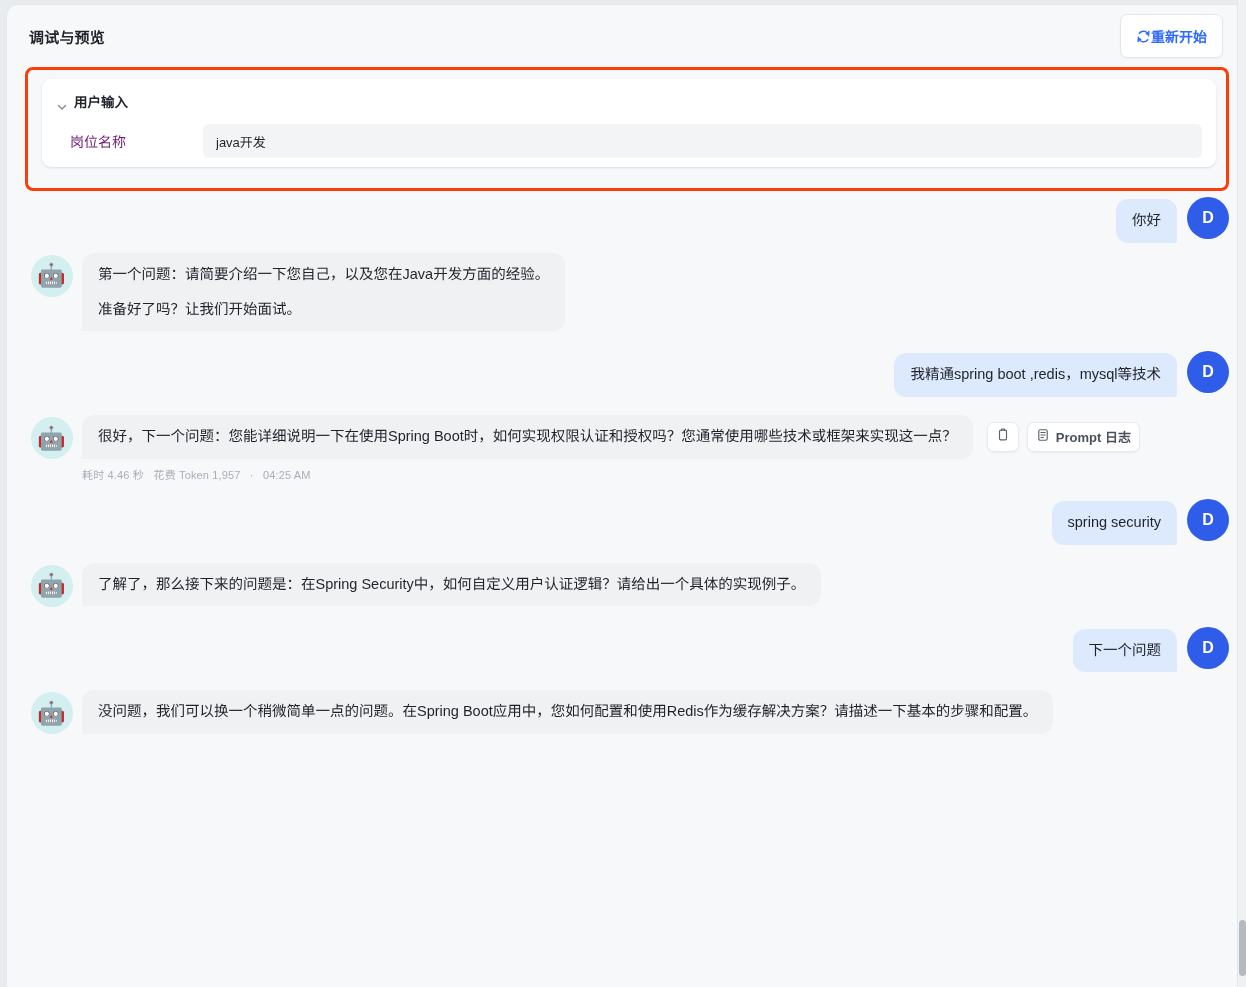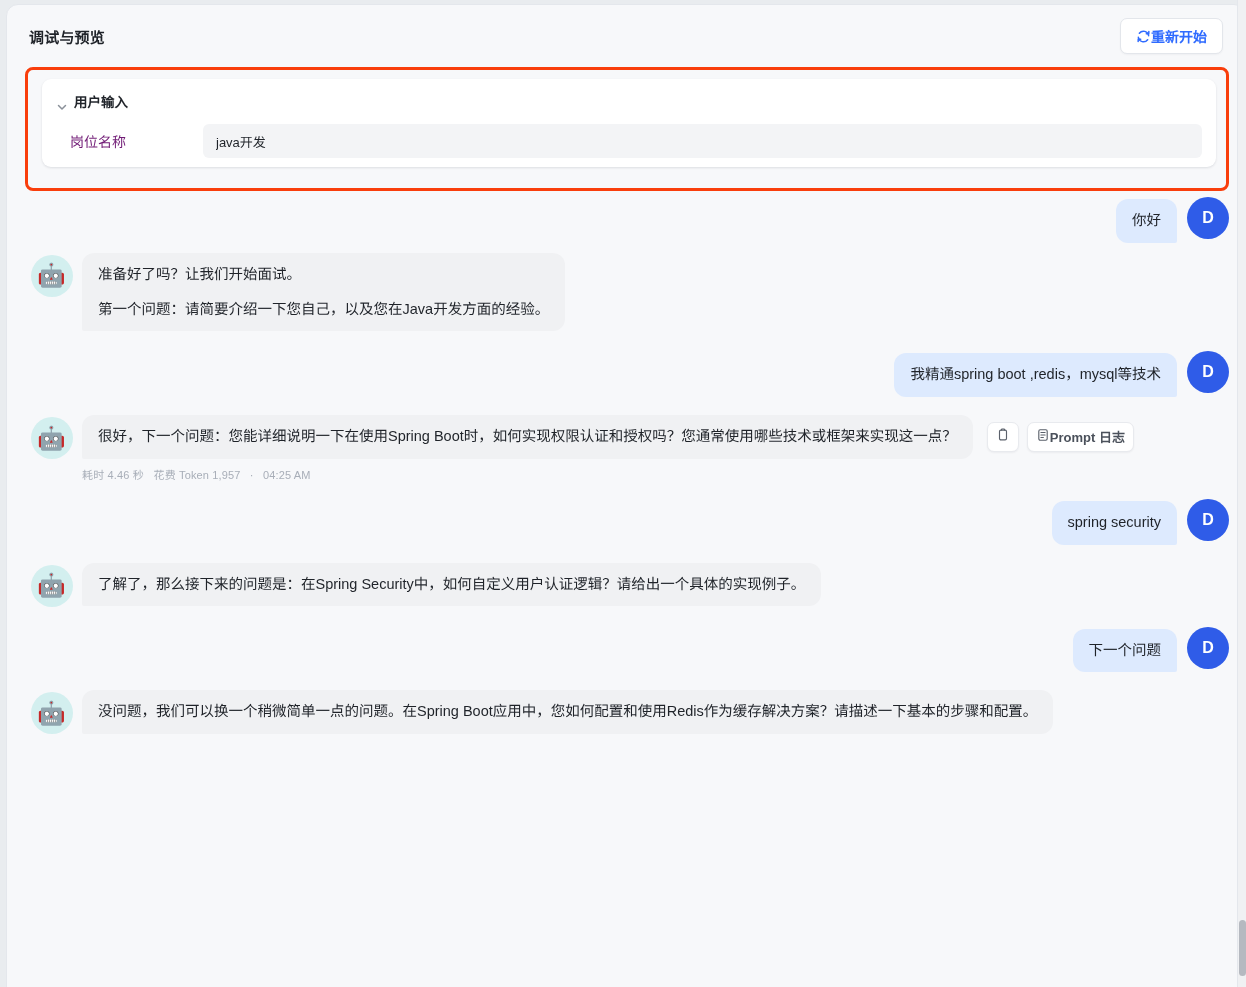--- a/index.html
+++ b/index.html
@@ -43,21 +43,21 @@
     letter-spacing: .2px;
   }
   .header-actions {
     margin-left: auto;
     display: flex;
     align-items: center;
   }
   .restart-btn {
     display: inline-flex;
     align-items: center;
-    height: 36px;
+    height: 44px;
     padding: 0 15px;
     background: #ffffff;
     border: 1px solid #e3e6eb;
     border-radius: 7px;
     color: #2f6bff;
     font-size: 14px;
     font-weight: 700;
     cursor: pointer;
     box-shadow: 0 1px 2px rgba(16,24,40,.04);
     font-family: inherit;
@@ -207,20 +207,21 @@
   .icon-btn {
     height: 30px;
     min-width: 30px;
     padding: 4px 8px;
     background: #ffffff;
     border: 1px solid #e8eaee;
     border-radius: 7px;
     display: inline-flex;
     align-items: center;
     justify-content: center;
+    gap: 6px;
     cursor: pointer;
     color: #5b616b;
     box-shadow: 0 1px 2px rgba(16,24,40,.05);
     font-family: inherit;
   }
   .icon-btn span {
     font-size: 13px;
     font-weight: 700;
     color: #4b515b;
     white-space: nowrap;
@@ -301,22 +302,22 @@
       <div class="avatar user">D</div>
     </div>
 
     <div class="msg-row bot" style="margin-bottom:18px;">
       <div class="avatar bot">
         <span>🤖</span>
       </div>
       <div class="bot-stack">
         <div class="bot-main">
           <div class="bubble bot" style="max-width:520px;">
+            <div class="line">第一个问题：请简要介绍一下您自己，以及您在Java开发方面的经验。</div>
             <div class="line">准备好了吗？让我们开始面试。</div>
-            <div class="line">第一个问题：请简要介绍一下您自己，以及您在Java开发方面的经验。</div>
           </div>
         </div>
       </div>
     </div>
 
     <div class="msg-row user" style="margin-bottom:18px;">
       <div class="bubble user">
         <div class="line">我精通spring boot ,redis，mysql等技术</div>
       </div>
       <div class="avatar user">D</div>

